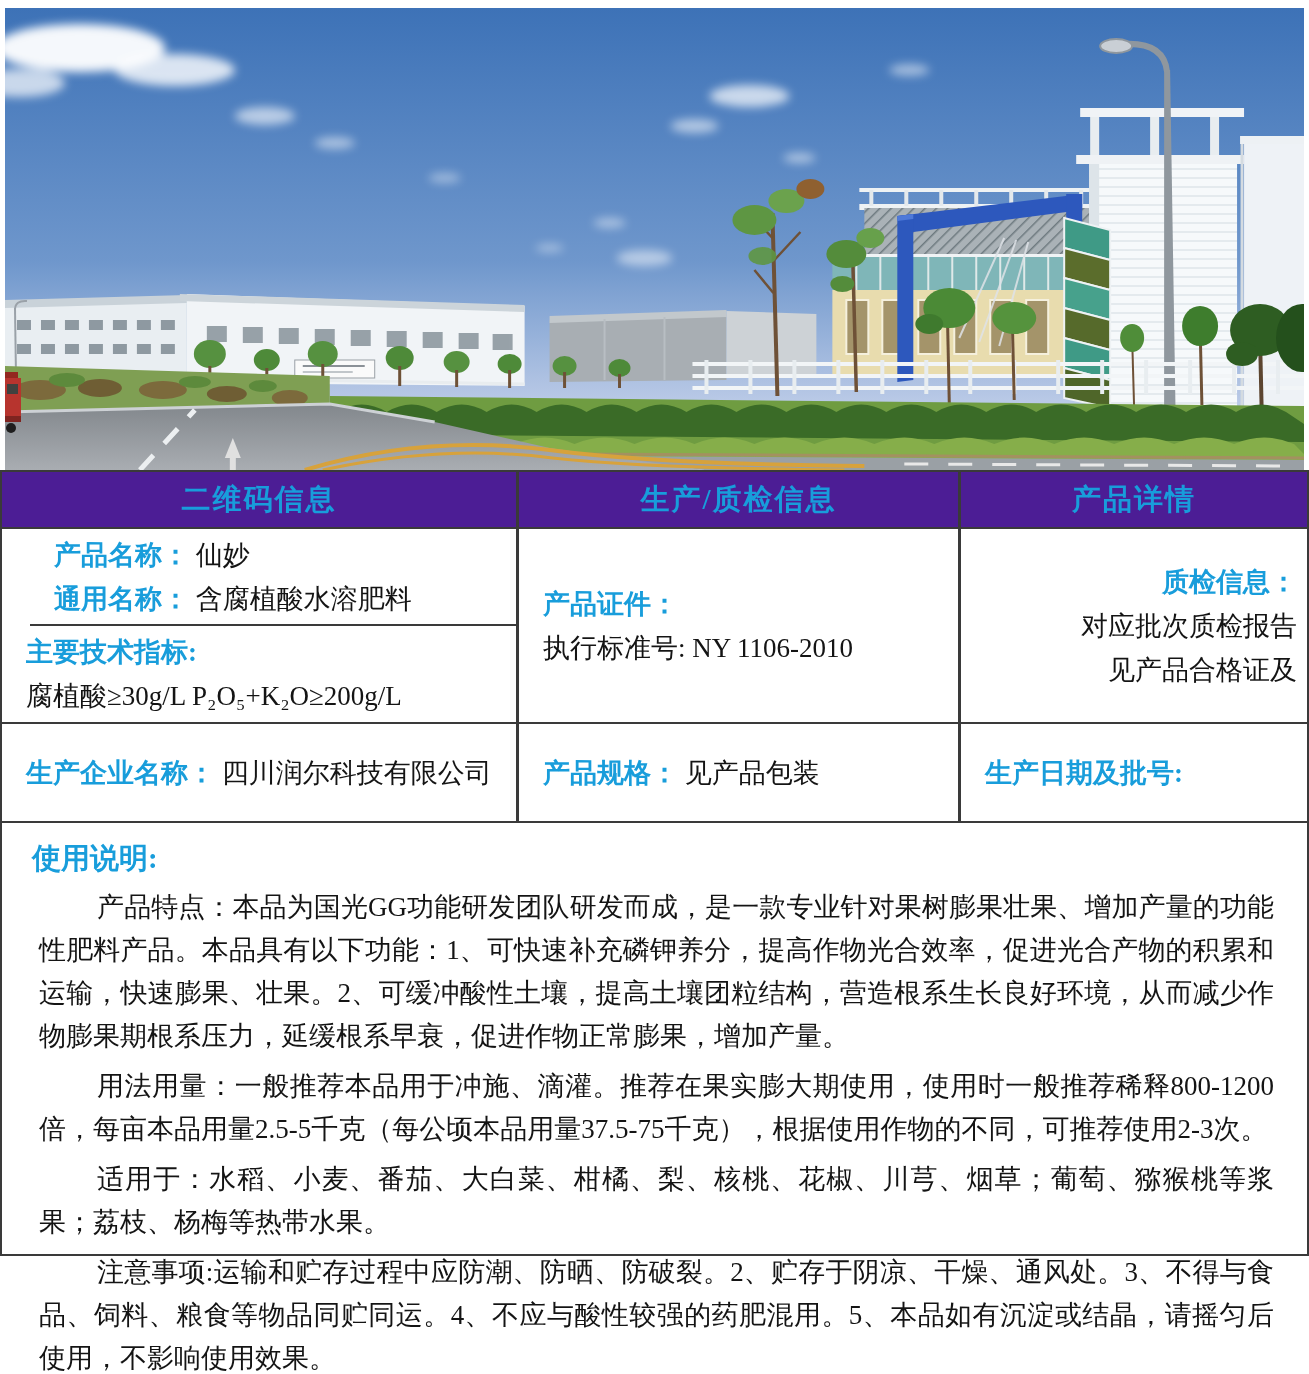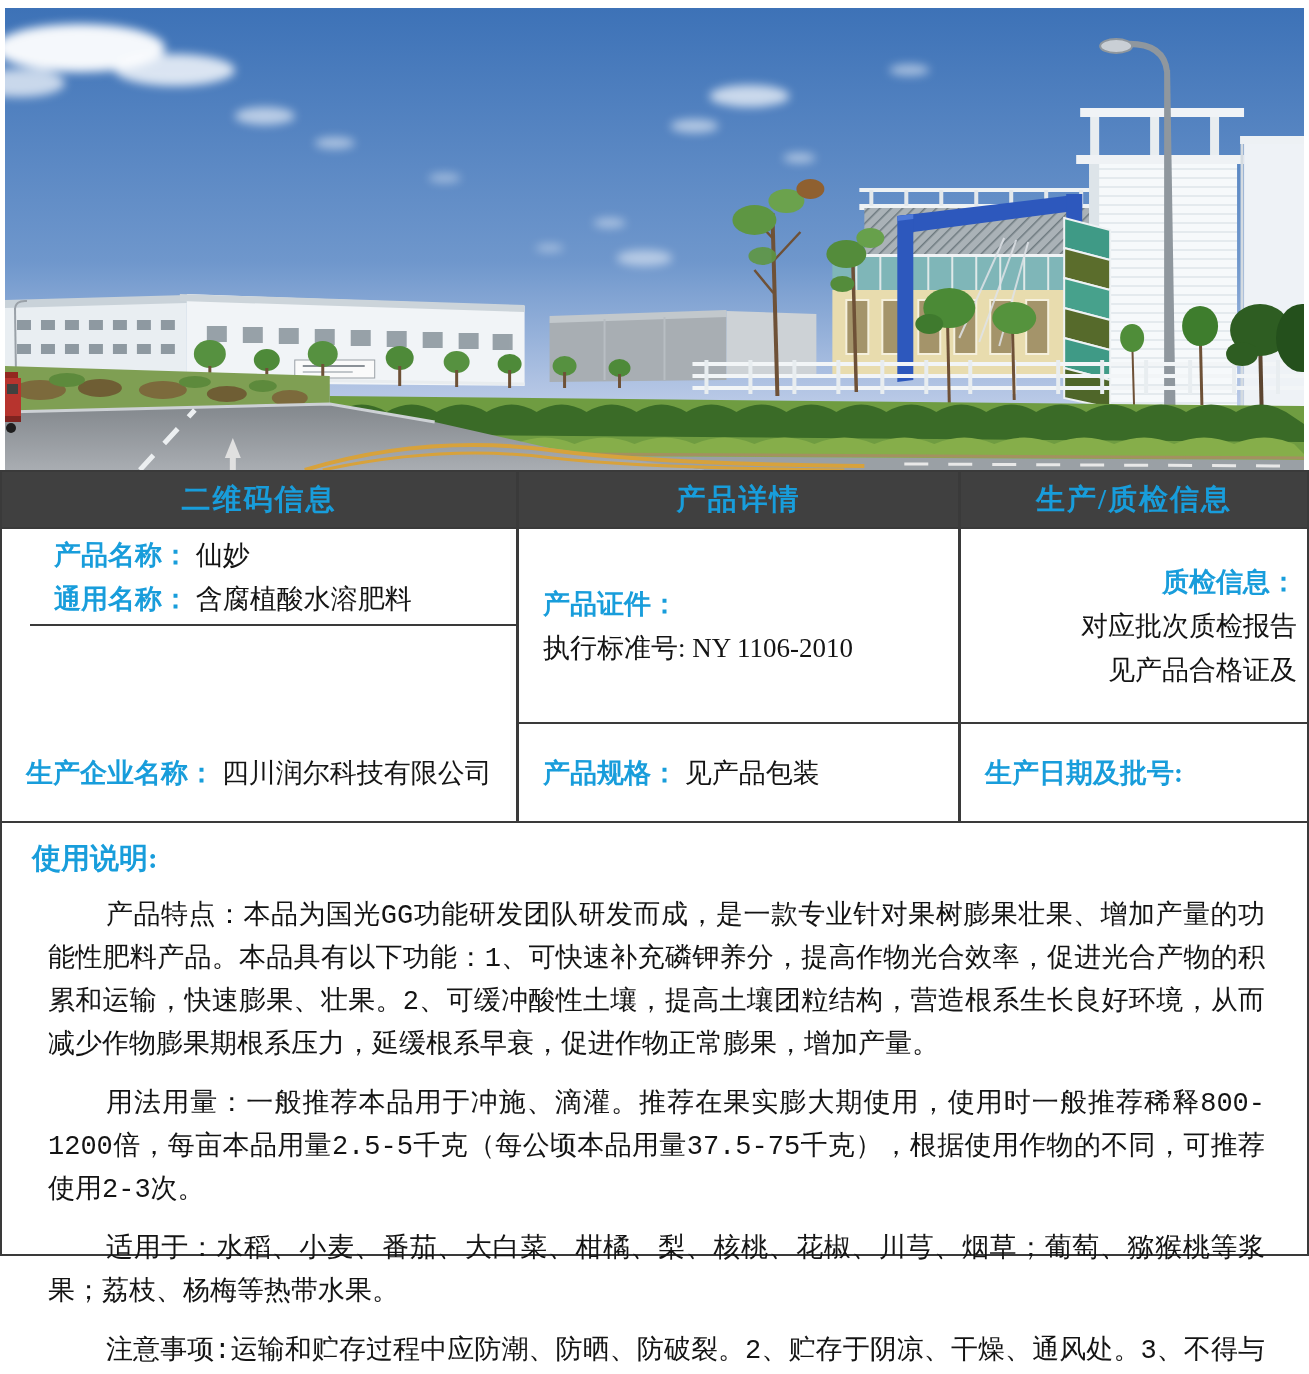--- a/index.html
+++ b/index.html
@@ -8,21 +8,21 @@
     width:1309px; height:1374px; background:#ffffff;
     font-family:"Liberation Serif","DejaVu Serif",serif; color:#141414;
     --blue:#189ddb; --border:#3a3a3a;
   }
   
   .photo { height:470px; padding:8px 5px 0 5px; background:#fff; }
   .photo svg { display:block; width:100%; height:462px; }
 
   
   .tbl { width:1309px; border:2px solid var(--border); }
-  .hdr { display:grid; grid-template-columns:514px 442px 349px; background:#404040; border-bottom:2px solid var(--border); }
+  .hdr { display:grid; grid-template-columns:514px 442px 349px; background:#4c1d95; border-bottom:2px solid var(--border); }
   .hdr .hcell { height:55px; display:flex; align-items:center; justify-content:center;
       font-size:29px; font-weight:bold; color:var(--blue); letter-spacing:2px; }
   .hdr .hcell + .hcell { border-left:3px solid var(--border); }
 
   .bodygrid { display:grid; grid-template-columns:514px 442px 349px; grid-template-rows:97px 98px 97px; }
   .cell { display:flex; flex-direction:column; justify-content:center;
       font-size:27px; line-height:44px; padding-left:24px; padding-right:10px; }
   .c1a { grid-area:1/1/2/2; border-bottom:2px solid var(--border);margin-left:28px; }
   .c1b { grid-area:2/1/3/2; border-bottom:2px solid var(--border); }
   .c1c { grid-area:3/1/4/2; }
@@ -30,21 +30,21 @@
   .c2c { grid-area:3/2/4/3; border-left:3px solid var(--border);padding-left:24px; }
   .c3ab{ grid-area:1/3/3/4; border-left:3px solid var(--border); border-bottom:2px solid var(--border);text-align:right; }
   .c3c { grid-area:3/3/4/4; border-left:3px solid var(--border); }
   .lbl { color:var(--blue); font-weight:bold; }
   .val { color:#141414; }
   .inline-line { white-space:nowrap; }
 
   
   .usage { border-top:2px solid var(--border); height:433px; padding:14px 26px 0 30px; }
   .usage-title { font-size:29px; font-weight:bold; color:var(--blue); line-height:42px; margin-bottom:2px; }
-  .usage p { margin:16px; font-size:27px; line-height:43px; text-indent:2.15em; text-align:justify;font-family:Liberation Mono, monospace; }
+  .usage p { margin:7px; font-size:27px; line-height:43px; text-indent:2.15em; text-align:justify; }
 </style>
 </head>
 <body>
 
 <div class="photo">
 <svg viewBox="0 0 1300 462" preserveAspectRatio="none">
   <defs>
     <linearGradient id="sky" x1="0" y1="0" x2="0" y2="1">
       <stop offset="0" stop-color="#3d72b7"></stop>
           <stop offset="0.55" stop-color="#6f97cc"></stop>
@@ -311,36 +311,40 @@
     <rect x="2" y="376" width="11" height="10" fill="#40413f"></rect>
     <rect x="0" y="408" width="16" height="6" fill="#7e2420"></rect>
     <circle cx="6" cy="420" r="5" fill="#1e1e1e"></circle>
   </g>
 </svg>
 </div>
 
 <div class="tbl">
   <div class="hdr">
     <div class="hcell">二维码信息</div>
+    <div class="hcell">生产/质检信息</div>
     <div class="hcell">产品详情</div>
-    <div class="hcell">生产/质检信息</div>
   </div>
 
   <div class="bodygrid">
 
     <div class="cell c1a">
       <div class="inline-line">
         <span class="lbl">产品名称：</span>
         <span class="val">仙妙</span>
       </div>
       <div class="inline-line">
         <span class="lbl">通用名称：</span>
         <span class="val">含腐植酸水溶肥料</span>
       </div>
     </div>
+    <div class="cell c1b">
+      <div><span class="lbl">主要技术指标:</span></div>
+      <div><span class="val">腐植酸≥30g/L  P₂O₅+K₂O≥200g/L</span></div>
+    </div>
     <div class="cell c1c">
       <div class="inline-line">
         <span class="lbl">生产企业名称：</span>
         <span class="val">四川润尔科技有限公司</span>
       </div>
     </div>
 
     <div class="cell c2ab">
       <div><span class="lbl">产品证件：</span></div>
       <div><span class="val">执行标准号: NY 1106-2010</span></div>

